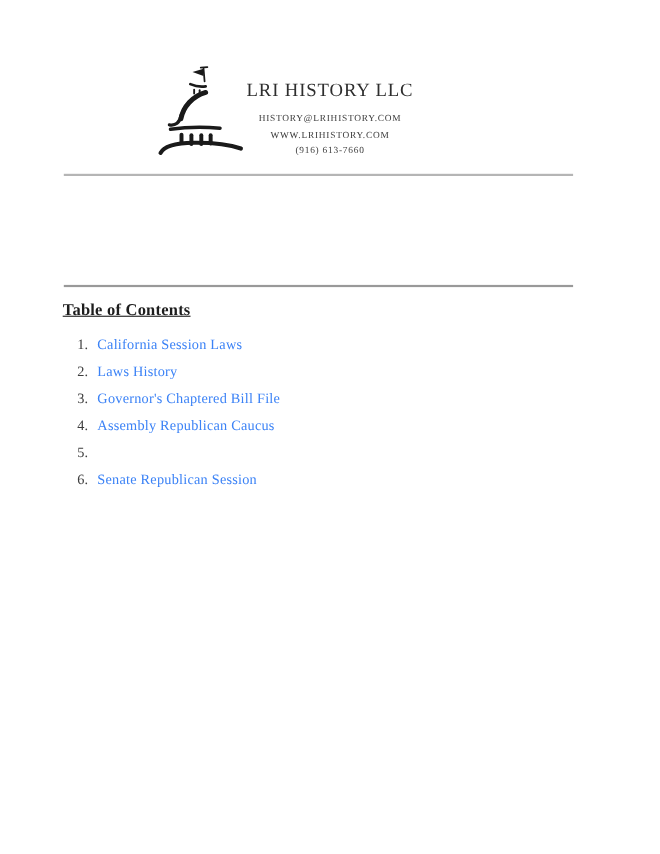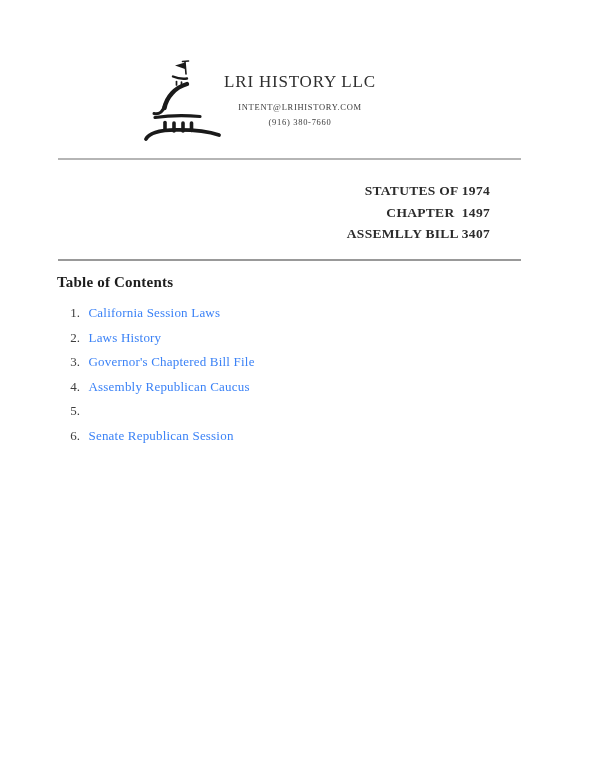--- a/index.html
+++ b/index.html
@@ -70,20 +70,21 @@
   .toc-heading {
     position: absolute;
     left: 57px;
     top: 272px;
     margin: 0;
     font-size: 15px;
     line-height: 20px;
     font-weight: bold;
     color: #1d1d1d;
     letter-spacing: 0.2px;
+    text-decoration: underline;
   }
   .toc-list {
     position: absolute;
     left: 57px;
     top: 301px;
     margin: 0;
     padding: 0;
     list-style: none;
   }
   .toc-item {
@@ -132,31 +133,27 @@
       <path d="M32,63 v8" stroke="#1a1a1a" stroke-width="3.6" stroke-linecap="round"></path>
       <path d="M41,63 v8" stroke="#1a1a1a" stroke-width="3.6" stroke-linecap="round"></path>
       <path d="M49.5,63 v7.5" stroke="#1a1a1a" stroke-width="3.6" stroke-linecap="round"></path>
 
       <path d="M4,79 C7,73 18,70 34,69.8 C53,69.6 67,71.5 77,75" stroke="#1a1a1a" stroke-width="3.8" stroke-linecap="round"></path>
     </svg>
   </div>
 
   <div class="header-text">
     <div class="company">LRI HISTORY LLC</div>
-    <div class="contact">INTENT@LRIHISTORY.COM</div>
-    <div class="contact">(916) 380-7660</div>
+    <div class="contact">HISTORY@LRIHISTORY.COM</div>
+    <div class="contact">WWW.LRIHISTORY.COM</div>
+    <div class="contact">(916) 613-7660</div>
   </div>
 
   <div class="rule rule-1"></div>
 
-  <div class="ref-block">
-    <div class="ref-line">STATUTES OF 1974</div>
-    <div class="ref-line">CHAPTER  1497</div>
-    <div class="ref-line">ASSEMLLY BILL 3407</div>
-  </div>
 
   <div class="rule rule-2"></div>
 
   <h1 class="toc-heading">Table of Contents</h1>
 
   <ol class="toc-list">
     <li class="toc-item">
       <span class="toc-num">1.</span>
       <span class="toc-label">California Session Laws</span>
     </li>

